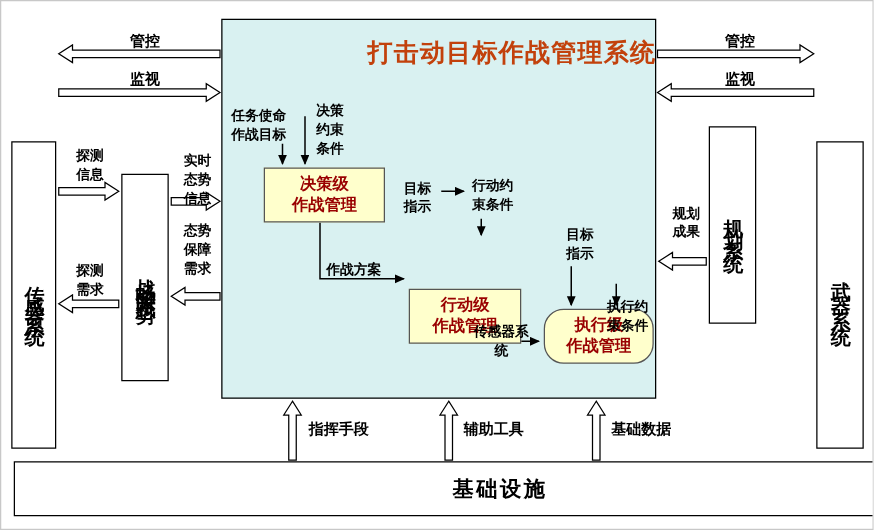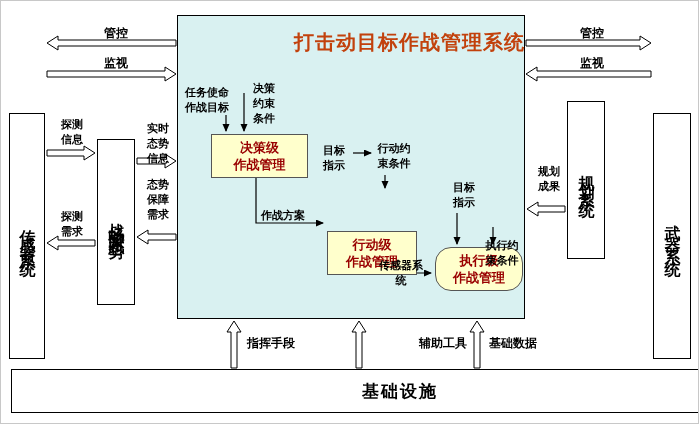--- a/index.html
+++ b/index.html
@@ -88,21 +88,21 @@
   <div class="lbl" style="left:140px;top:120px;width:34px;">实时
 态势
 信息</div>
   <div class="lbl" style="left:140px;top:176px;width:34px;">态势
 保障
 需求</div>
   <div class="lbl" style="left:531px;top:164px;width:34px;font-family:Liberation Mono, monospace;">规划
 成果</div>
 
   <div class="lbl12" style="left:242px;top:334px;width:52px;">指挥手段</div>
-  <div class="lbl12" style="left:366px;top:334px;width:52px;margin-left:48px;">辅助工具</div>
+  <div class="lbl12" style="left:366px;top:334px;width:52px;">辅助工具</div>
   <div class="lbl12" style="left:484px;top:334px;width:52px;">基础数据</div>
 
   <div class="lbl" style="left:246px;top:80px;width:34px;">决策
 约束
 条件</div>
   <div class="lbl" style="left:178px;top:84px;width:56px;">任务使命
 作战目标</div>
   <div class="lbl" style="left:316px;top:142px;width:34px;">目标
 指示</div>
   <div class="lbl" style="left:372px;top:140px;width:42px;">行动约

